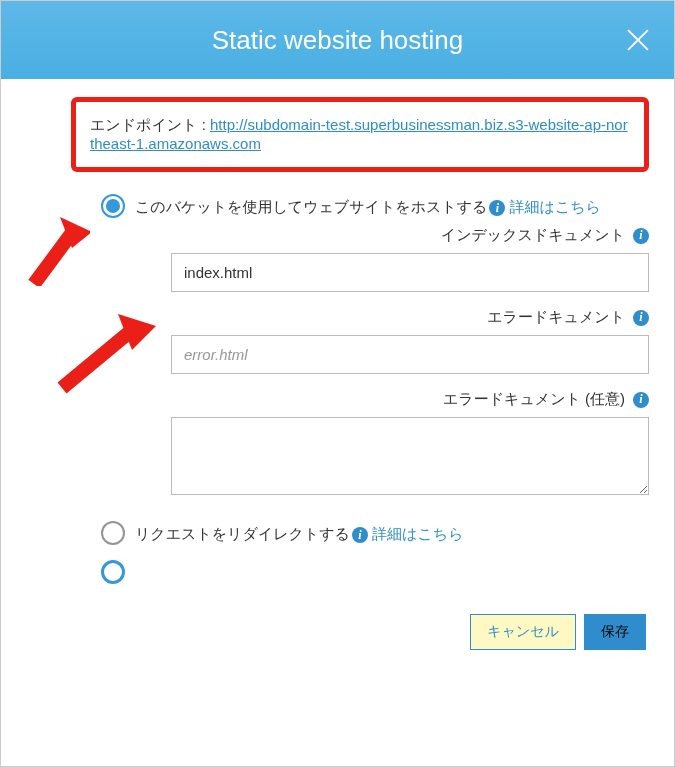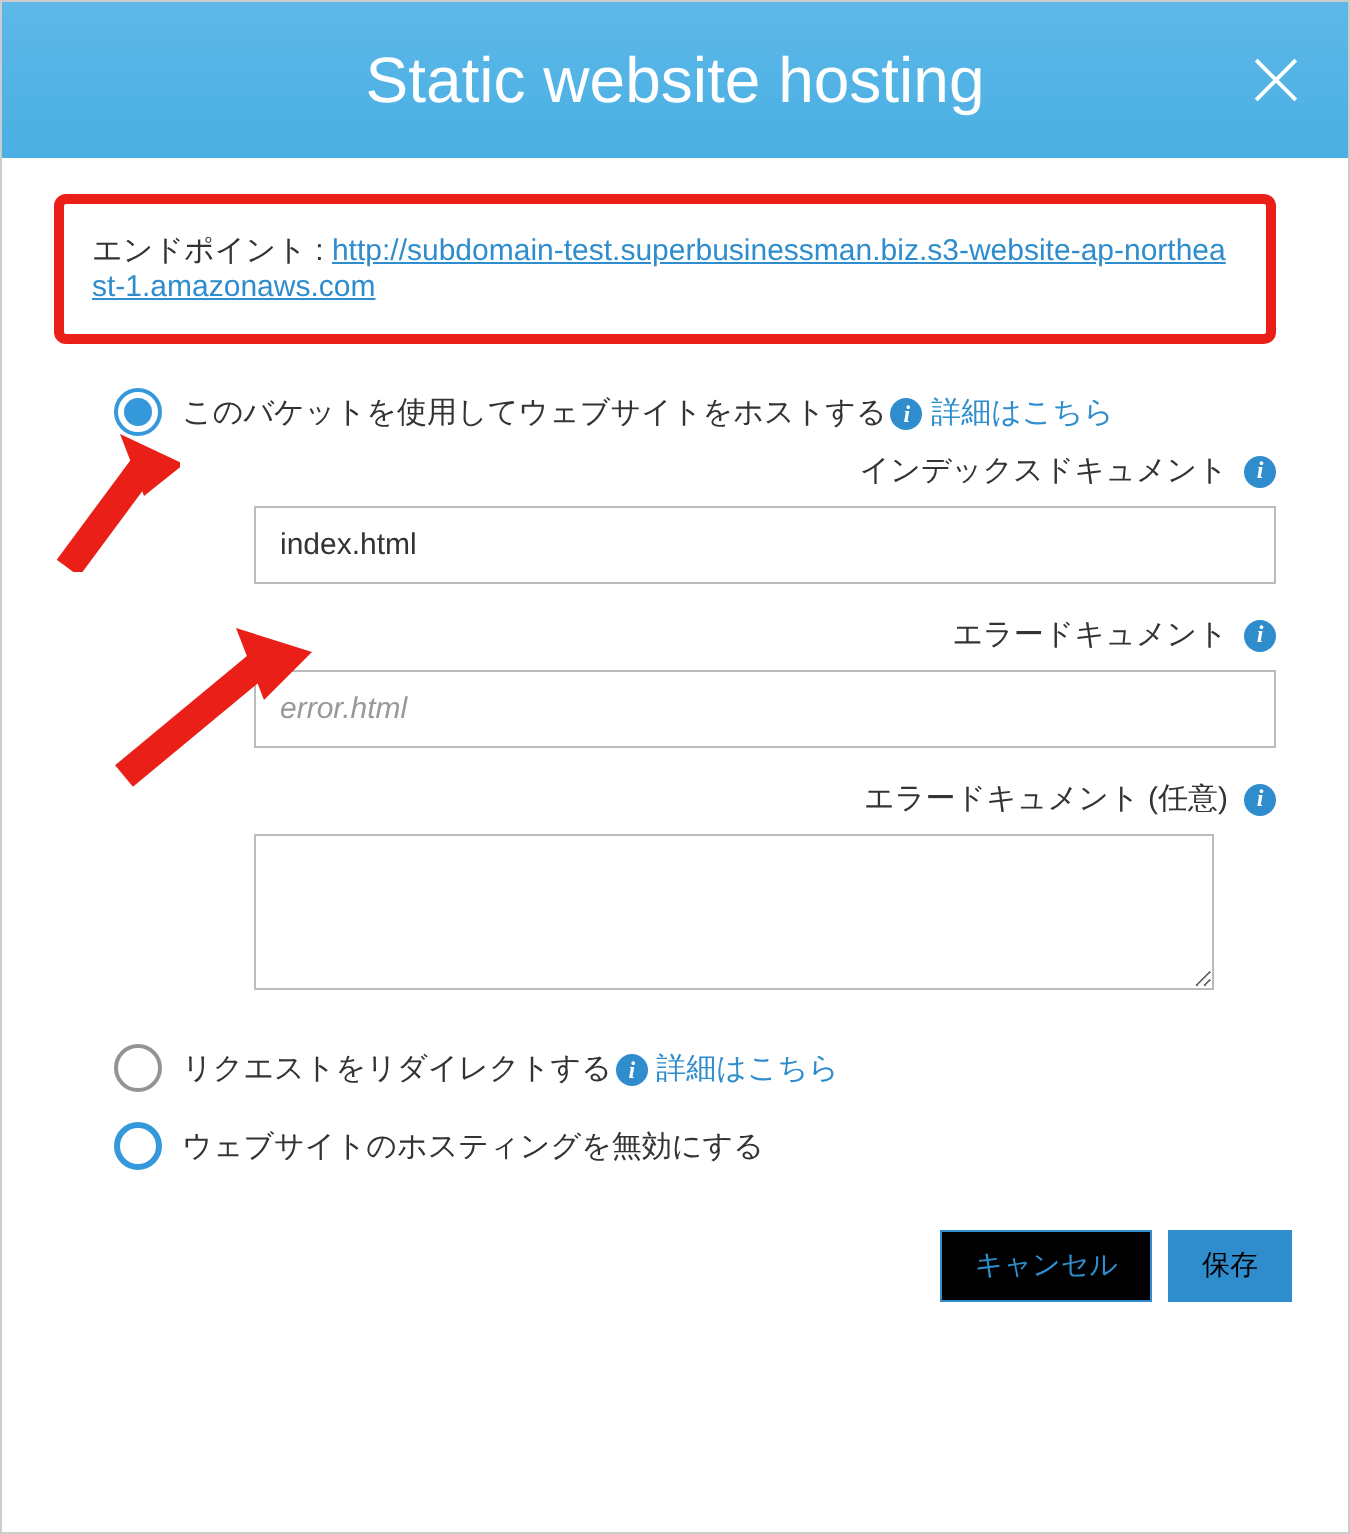--- a/index.html
+++ b/index.html
@@ -22,21 +22,21 @@
     .modal-header {
       background: linear-gradient(180deg, #5db8e8 0%, #4aafe3 100%);
       color: #fff;
       height: 78px;
       display: flex;
       align-items: center;
       justify-content: center;
       position: relative;
     }
     .modal-title {
-      font-size: 32px;
+      font-size: 26px;
       font-weight: normal;
     }
     .close-btn {
       position: absolute;
       right: 24px;
       top: 50%;
       transform: translateY(-50%);
       cursor: pointer;
       width: 24px;
       height: 24px;
@@ -47,22 +47,23 @@
       position: absolute;
       top: 11px;
       left: -2px;
       width: 28px;
       height: 2px;
       background: #fff;
     }
     .close-btn::before { transform: rotate(45deg); }
     .close-btn::after { transform: rotate(-45deg); }
     .modal-body {
-      padding: 18px 36px 10px 26px;
-      color: #333;
+      padding: 18px 25px 10px 26px;
+      color: #333;
+      margin-left: 44px;
     }
     .endpoint-box {
       border: 5px solid #e91f18;
       border-radius: 6px;
       padding: 14px 14px;
       margin-bottom: 16px;
     }
     .endpoint-label {
       color: #333;
       font-size: 15px;
@@ -173,21 +174,21 @@
       gap: 8px;
       padding: 12px 28px 12px;
     }
     .btn {
       padding: 8px 16px;
       font-size: 14px;
       border: 1px solid #2f8dce;
       cursor: pointer;
     }
     .btn-cancel {
-      background: #000000;
+      background: #fef9c3;
       color: #2f8dce;
     }
     .btn-save {
       background: #2f8dce;
       color: #000000;
     }
     .arrow {
       position: absolute;
       pointer-events: none;
     }
@@ -258,21 +259,20 @@
     <div class="radio-item">
       <span class="radio-circle"></span>
       <span class="radio-label">
         <span>リクエストをリダイレクトする</span><span class="info-icon">i</span>
         <span class="link-text">詳細はこちら</span>
       </span>
     </div>
 
     <div class="radio-item">
       <span class="radio-circle highlighted"></span>
-      <span class="radio-label">ウェブサイトのホスティングを無効にする</span>
     </div>
   </div>
 
   <div class="modal-footer">
     <button class="btn btn-cancel">キャンセル</button>
     <button class="btn btn-save">保存</button>
   </div>
 </div>
 
 <div class="arrow arrow1">

